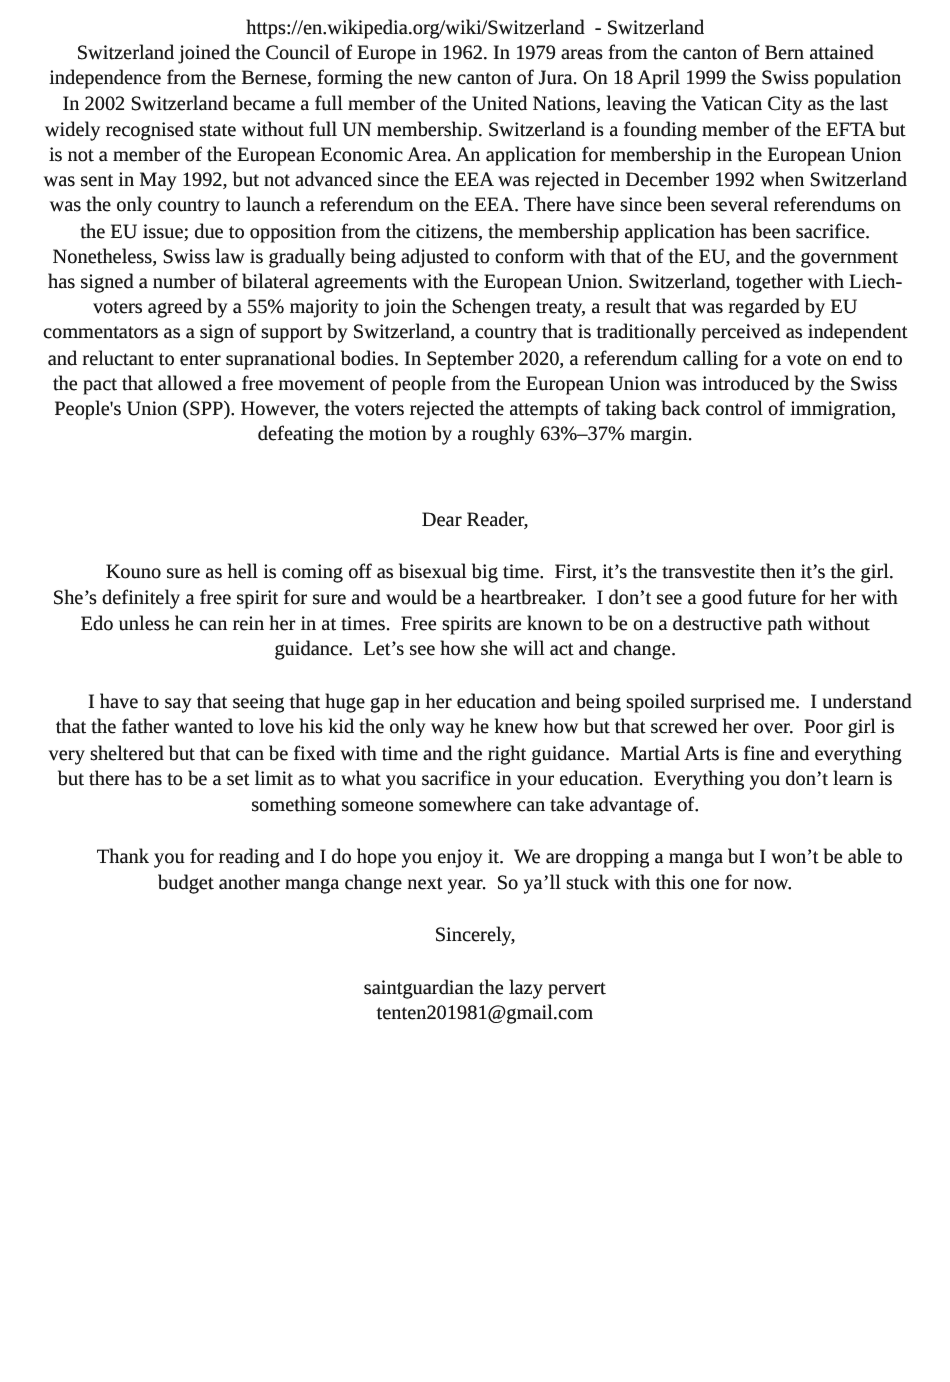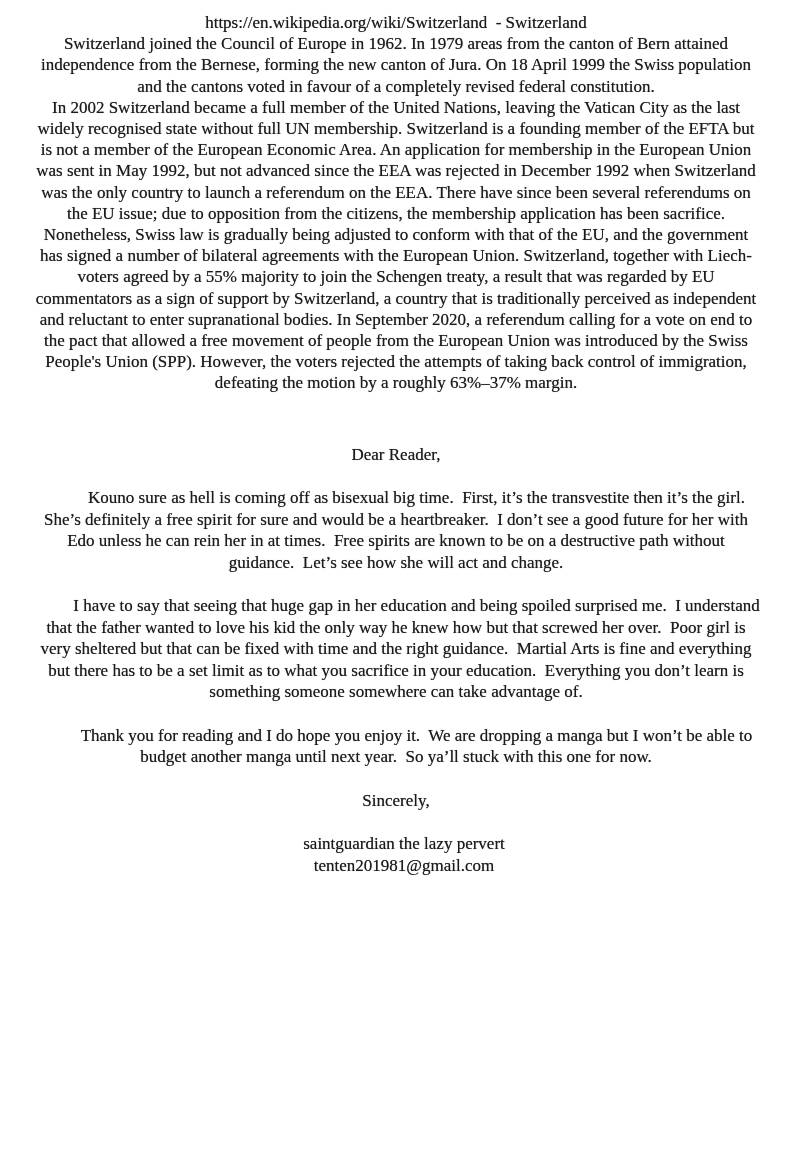--- a/index.html
+++ b/index.html
@@ -52,21 +52,20 @@
 </head>
 <body>
 
 <div class="page">
 
   <div class="wiki-block">
     <div class="line">https://en.wikipedia.org/wiki/Switzerland  - Switzerland</div>
     <div>
         <div class="line">Switzerland joined the Council of Europe in 1962. In 1979 areas from the canton of Bern attained</div>
         <div class="line">independence from the Bernese, forming the new canton of Jura. On 18 April 1999 the Swiss population</div>
-        <div class="line">and the cantons voted in favour of a completely revised federal constitution.</div>
         <div class="line">In 2002 Switzerland became a full member of the United Nations, leaving the Vatican City as the last</div>
         <div class="line">widely recognised state without full UN membership. Switzerland is a founding member of the EFTA but</div>
         <div class="line">is not a member of the European Economic Area. An application for membership in the European Union</div>
         <div class="line">was sent in May 1992, but not advanced since the EEA was rejected in December 1992 when Switzerland</div>
         <div class="line">was the only country to launch a referendum on the EEA. There have since been several referendums on</div>
         <div class="line">the EU issue; due to opposition from the citizens, the membership application has been sacrifice.</div>
         <div class="line">Nonetheless, Swiss law is gradually being adjusted to conform with that of the EU, and the government</div>
         <div class="line">has signed a number of bilateral agreements with the European Union. Switzerland, together with Liech-</div>
         <div class="line">voters agreed by a 55% majority to join the Schengen treaty, a result that was regarded by EU</div>
         <div class="line">commentators as a sign of support by Switzerland, a country that is traditionally perceived as independent</div>
@@ -90,21 +89,21 @@
     <div class="para">
         <div class="line">I have to say that seeing that huge gap in her education and being spoiled surprised me.  I understand</div>
         <div class="line">that the father wanted to love his kid the only way he knew how but that screwed her over.  Poor girl is</div>
         <div class="line">very sheltered but that can be fixed with time and the right guidance.  Martial Arts is fine and everything</div>
         <div class="line">but there has to be a set limit as to what you sacrifice in your education.  Everything you don’t learn is</div>
         <div class="line">something someone somewhere can take advantage of.</div>
       </div>
 
     <div class="para">
         <div class="line">Thank you for reading and I do hope you enjoy it.  We are dropping a manga but I won’t be able to</div>
-        <div class="line">budget another manga until next year.  So ya’ll stuck with this one for now.</div>
+        <div class="line">budget another manga change next year.  So ya’ll stuck with this one for now.</div>
       </div>
 
     <div class="line closing">Sincerely,</div>
 
     <div class="signature">
       <div class="line">saintguardian the lazy pervert</div>
       <div class="line">tenten201981@gmail.com</div>
     </div>
   </div>
 

